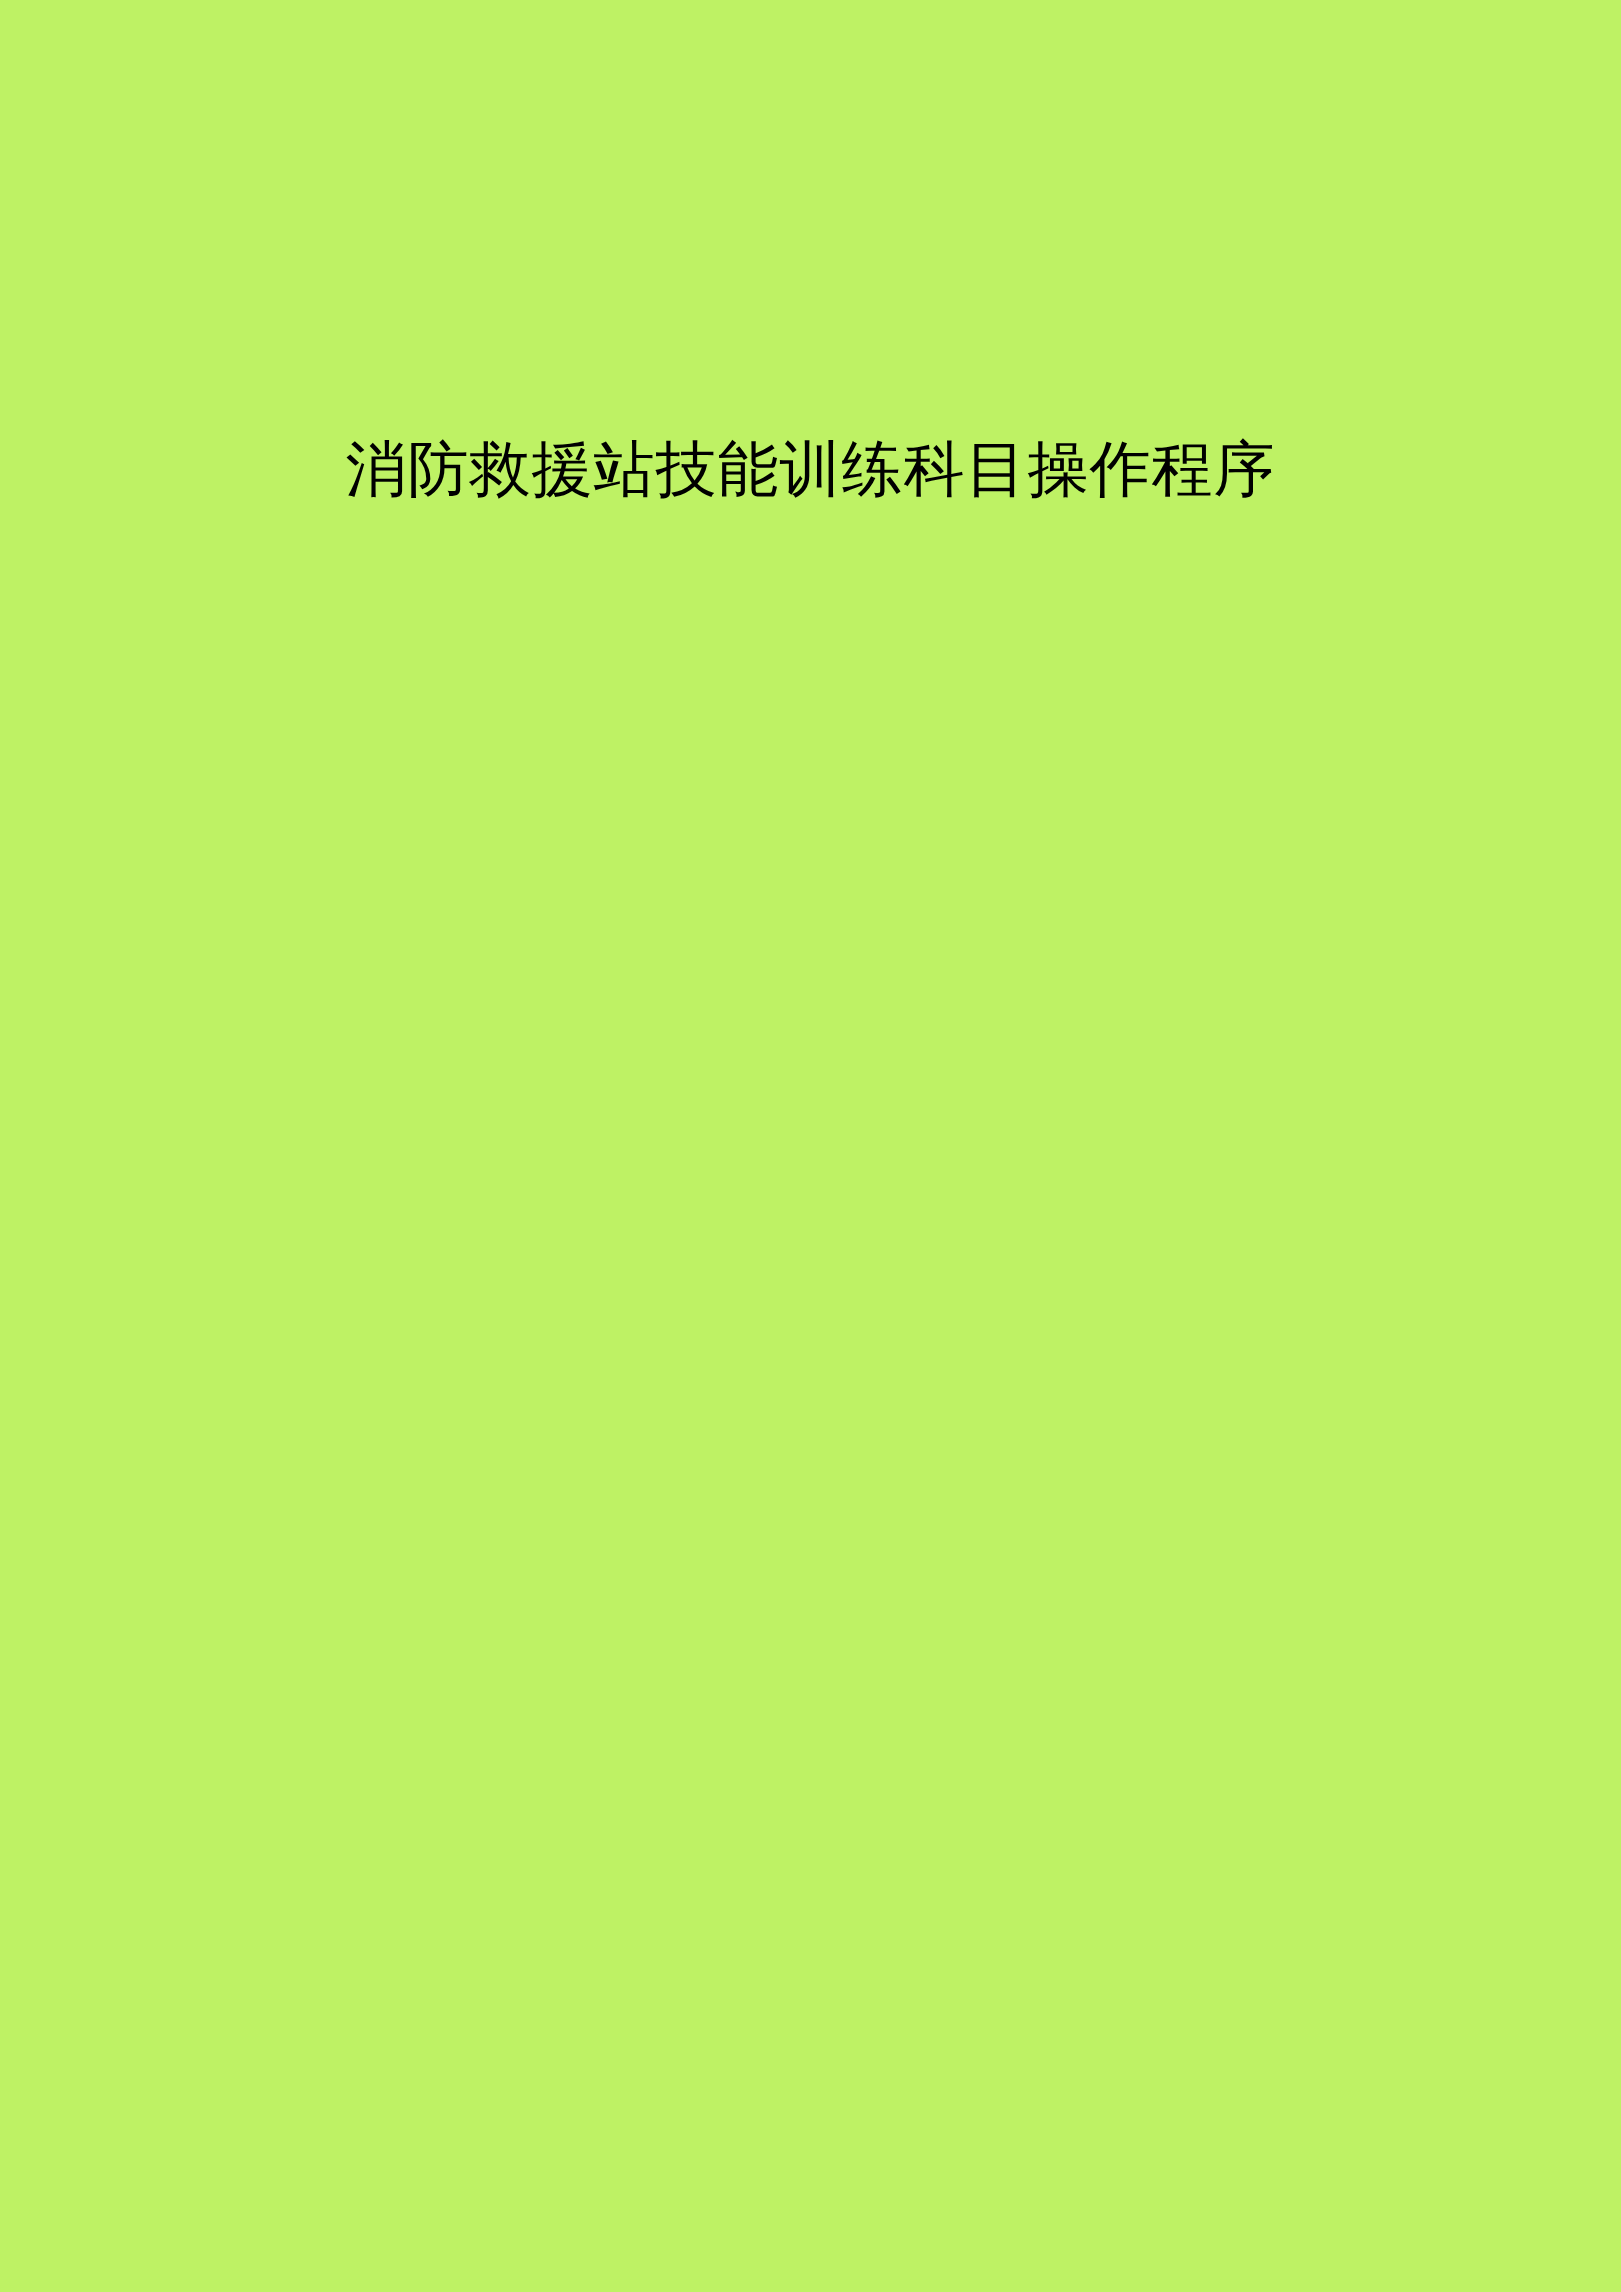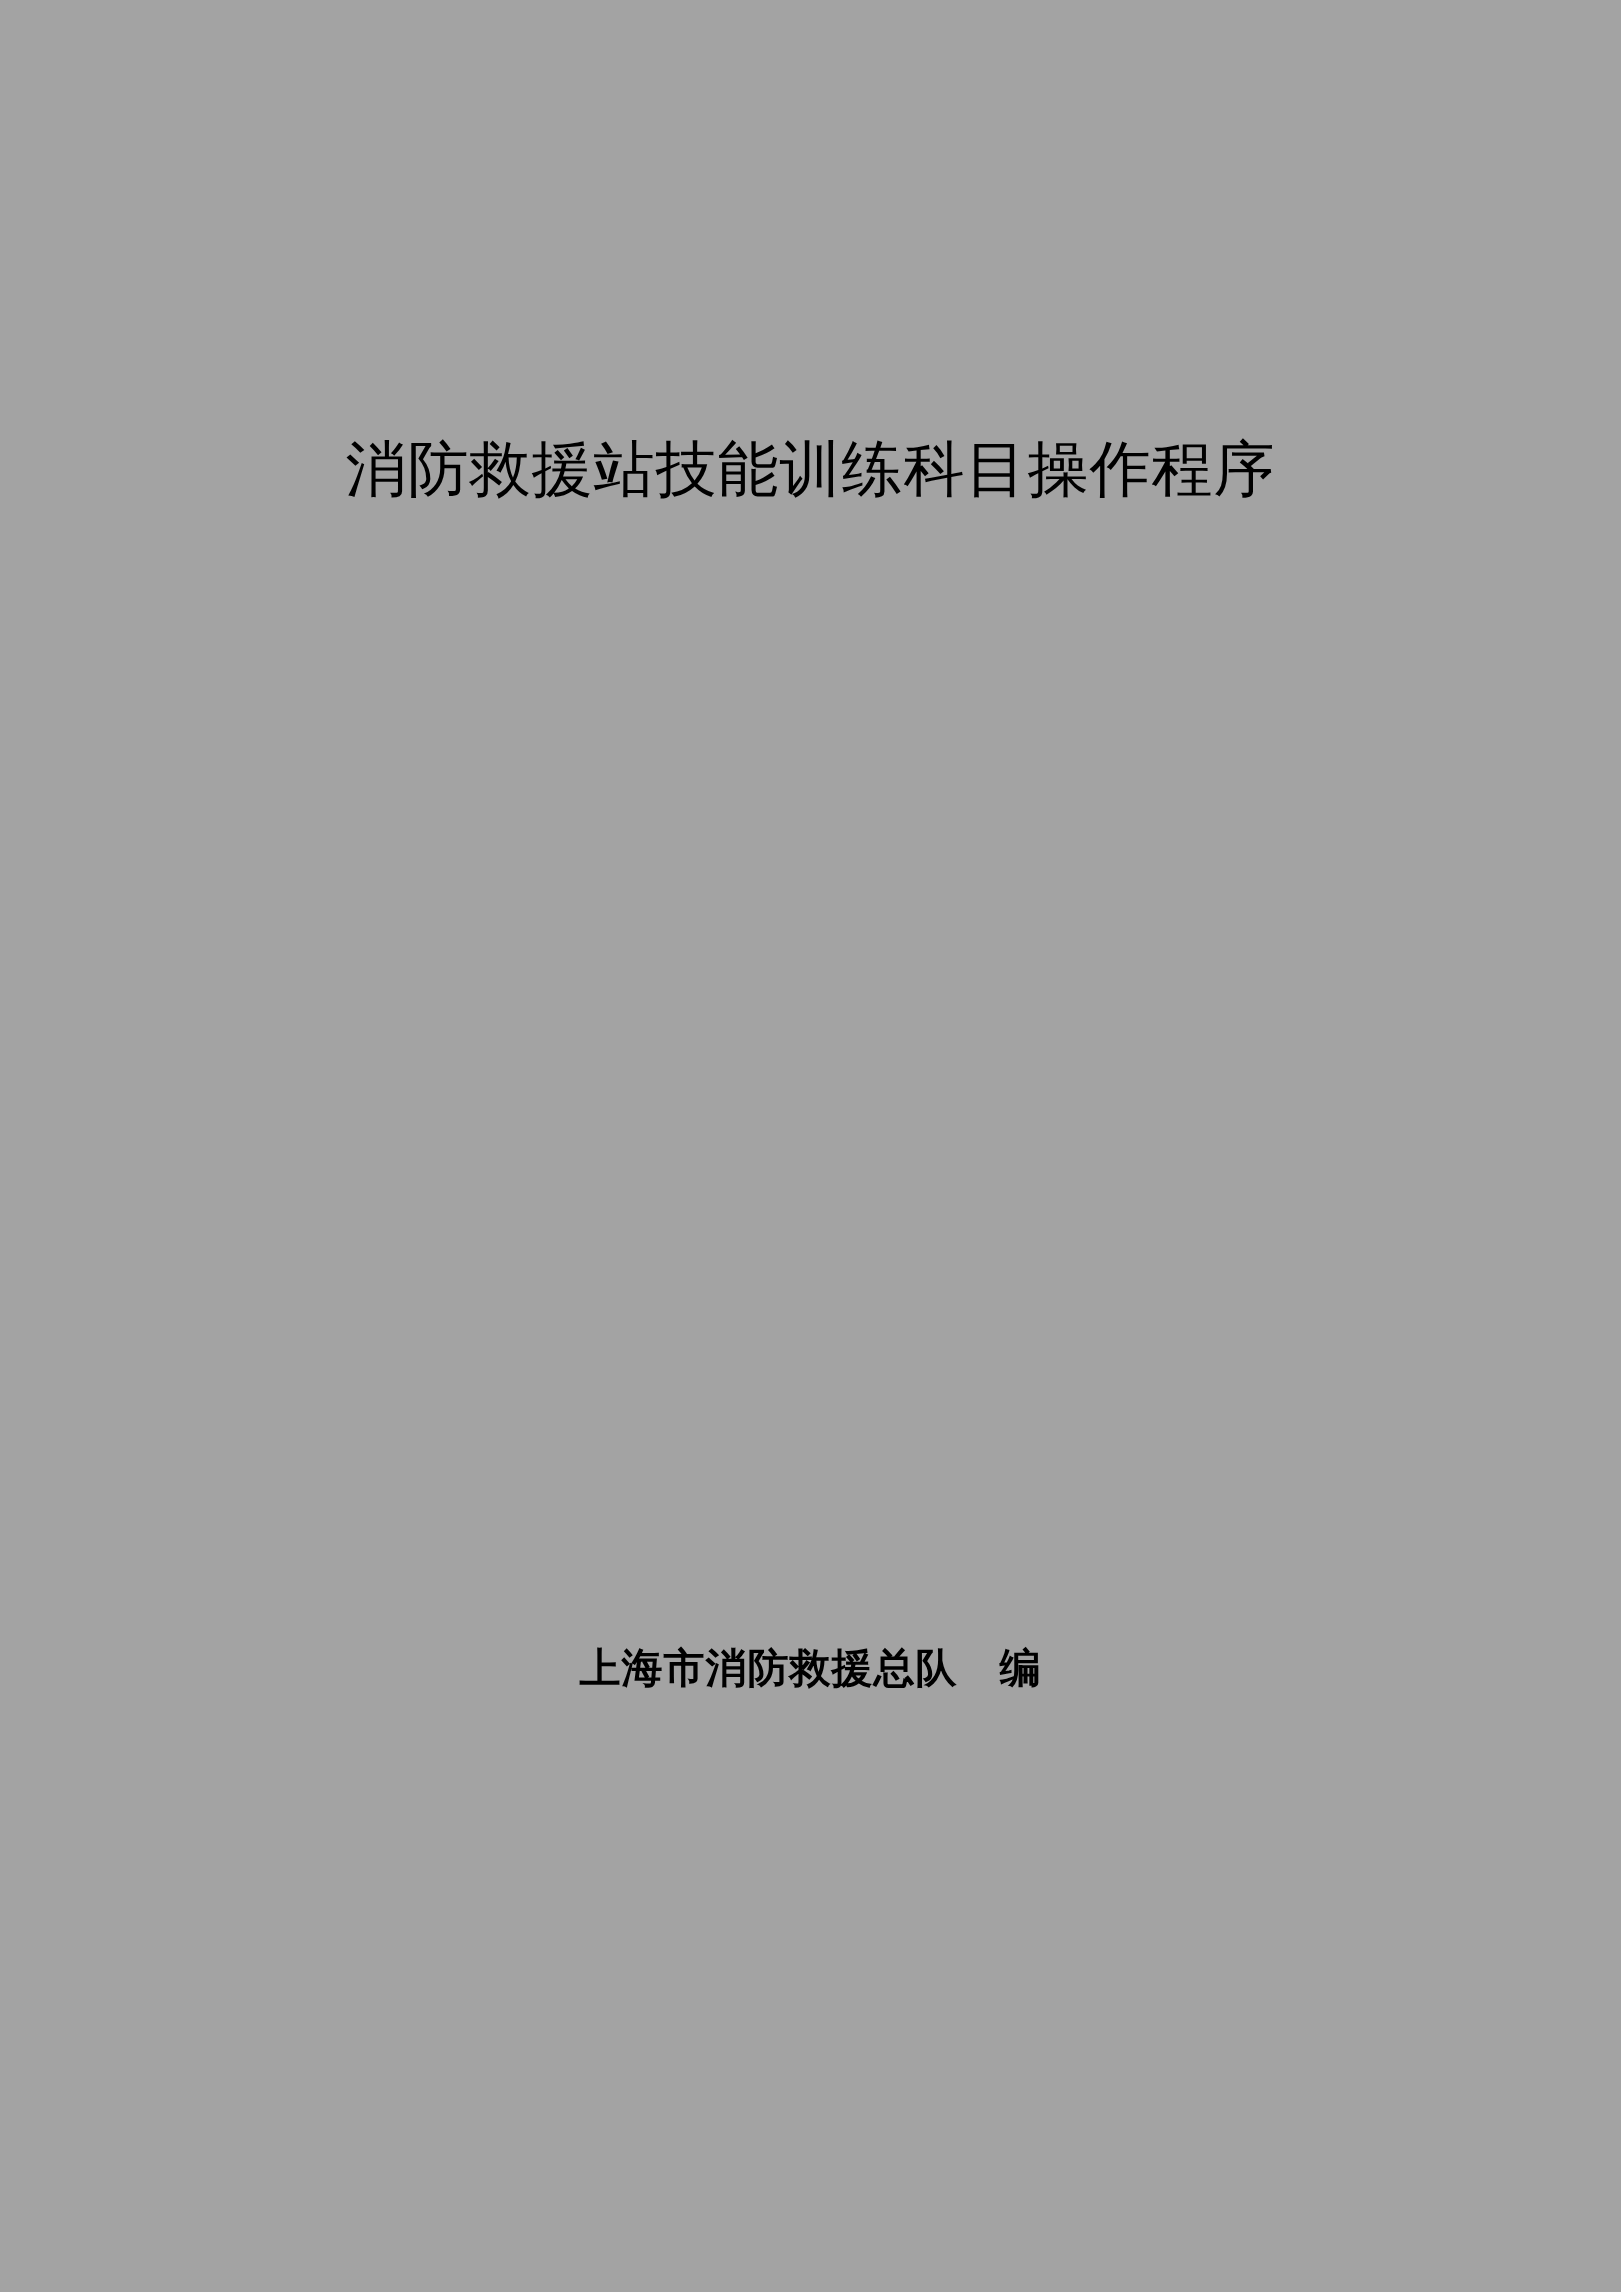--- a/index.html
+++ b/index.html
@@ -4,21 +4,21 @@
 <style>
   html, body {
     margin: 0;
     padding: 0;
     background: #ffffff;
   }
   .page {
     position: relative;
     width: 1621px;
     height: 2293px;
-    background: #a3a3a3;
+    background: #bef264;
     margin: 0 auto;
     overflow: hidden;
     font-family: "Liberation Sans", "DejaVu Sans", sans-serif;
     color: #000000;
     text-decoration: underline;
   }
   .doc-title {
     position: absolute;
     left: 0;
     top: 390px;
@@ -42,15 +42,14 @@
     letter-spacing: 1px;
     white-space: pre;
   }
 </style>
 </head>
 <body>
 
 <div class="page">
   <h1 class="doc-title">消防救援站技能训练科目操作程序</h1>
 
-  <div class="doc-byline">上海市消防救援总队　编</div>
 </div>
 
 
 </body></html>

